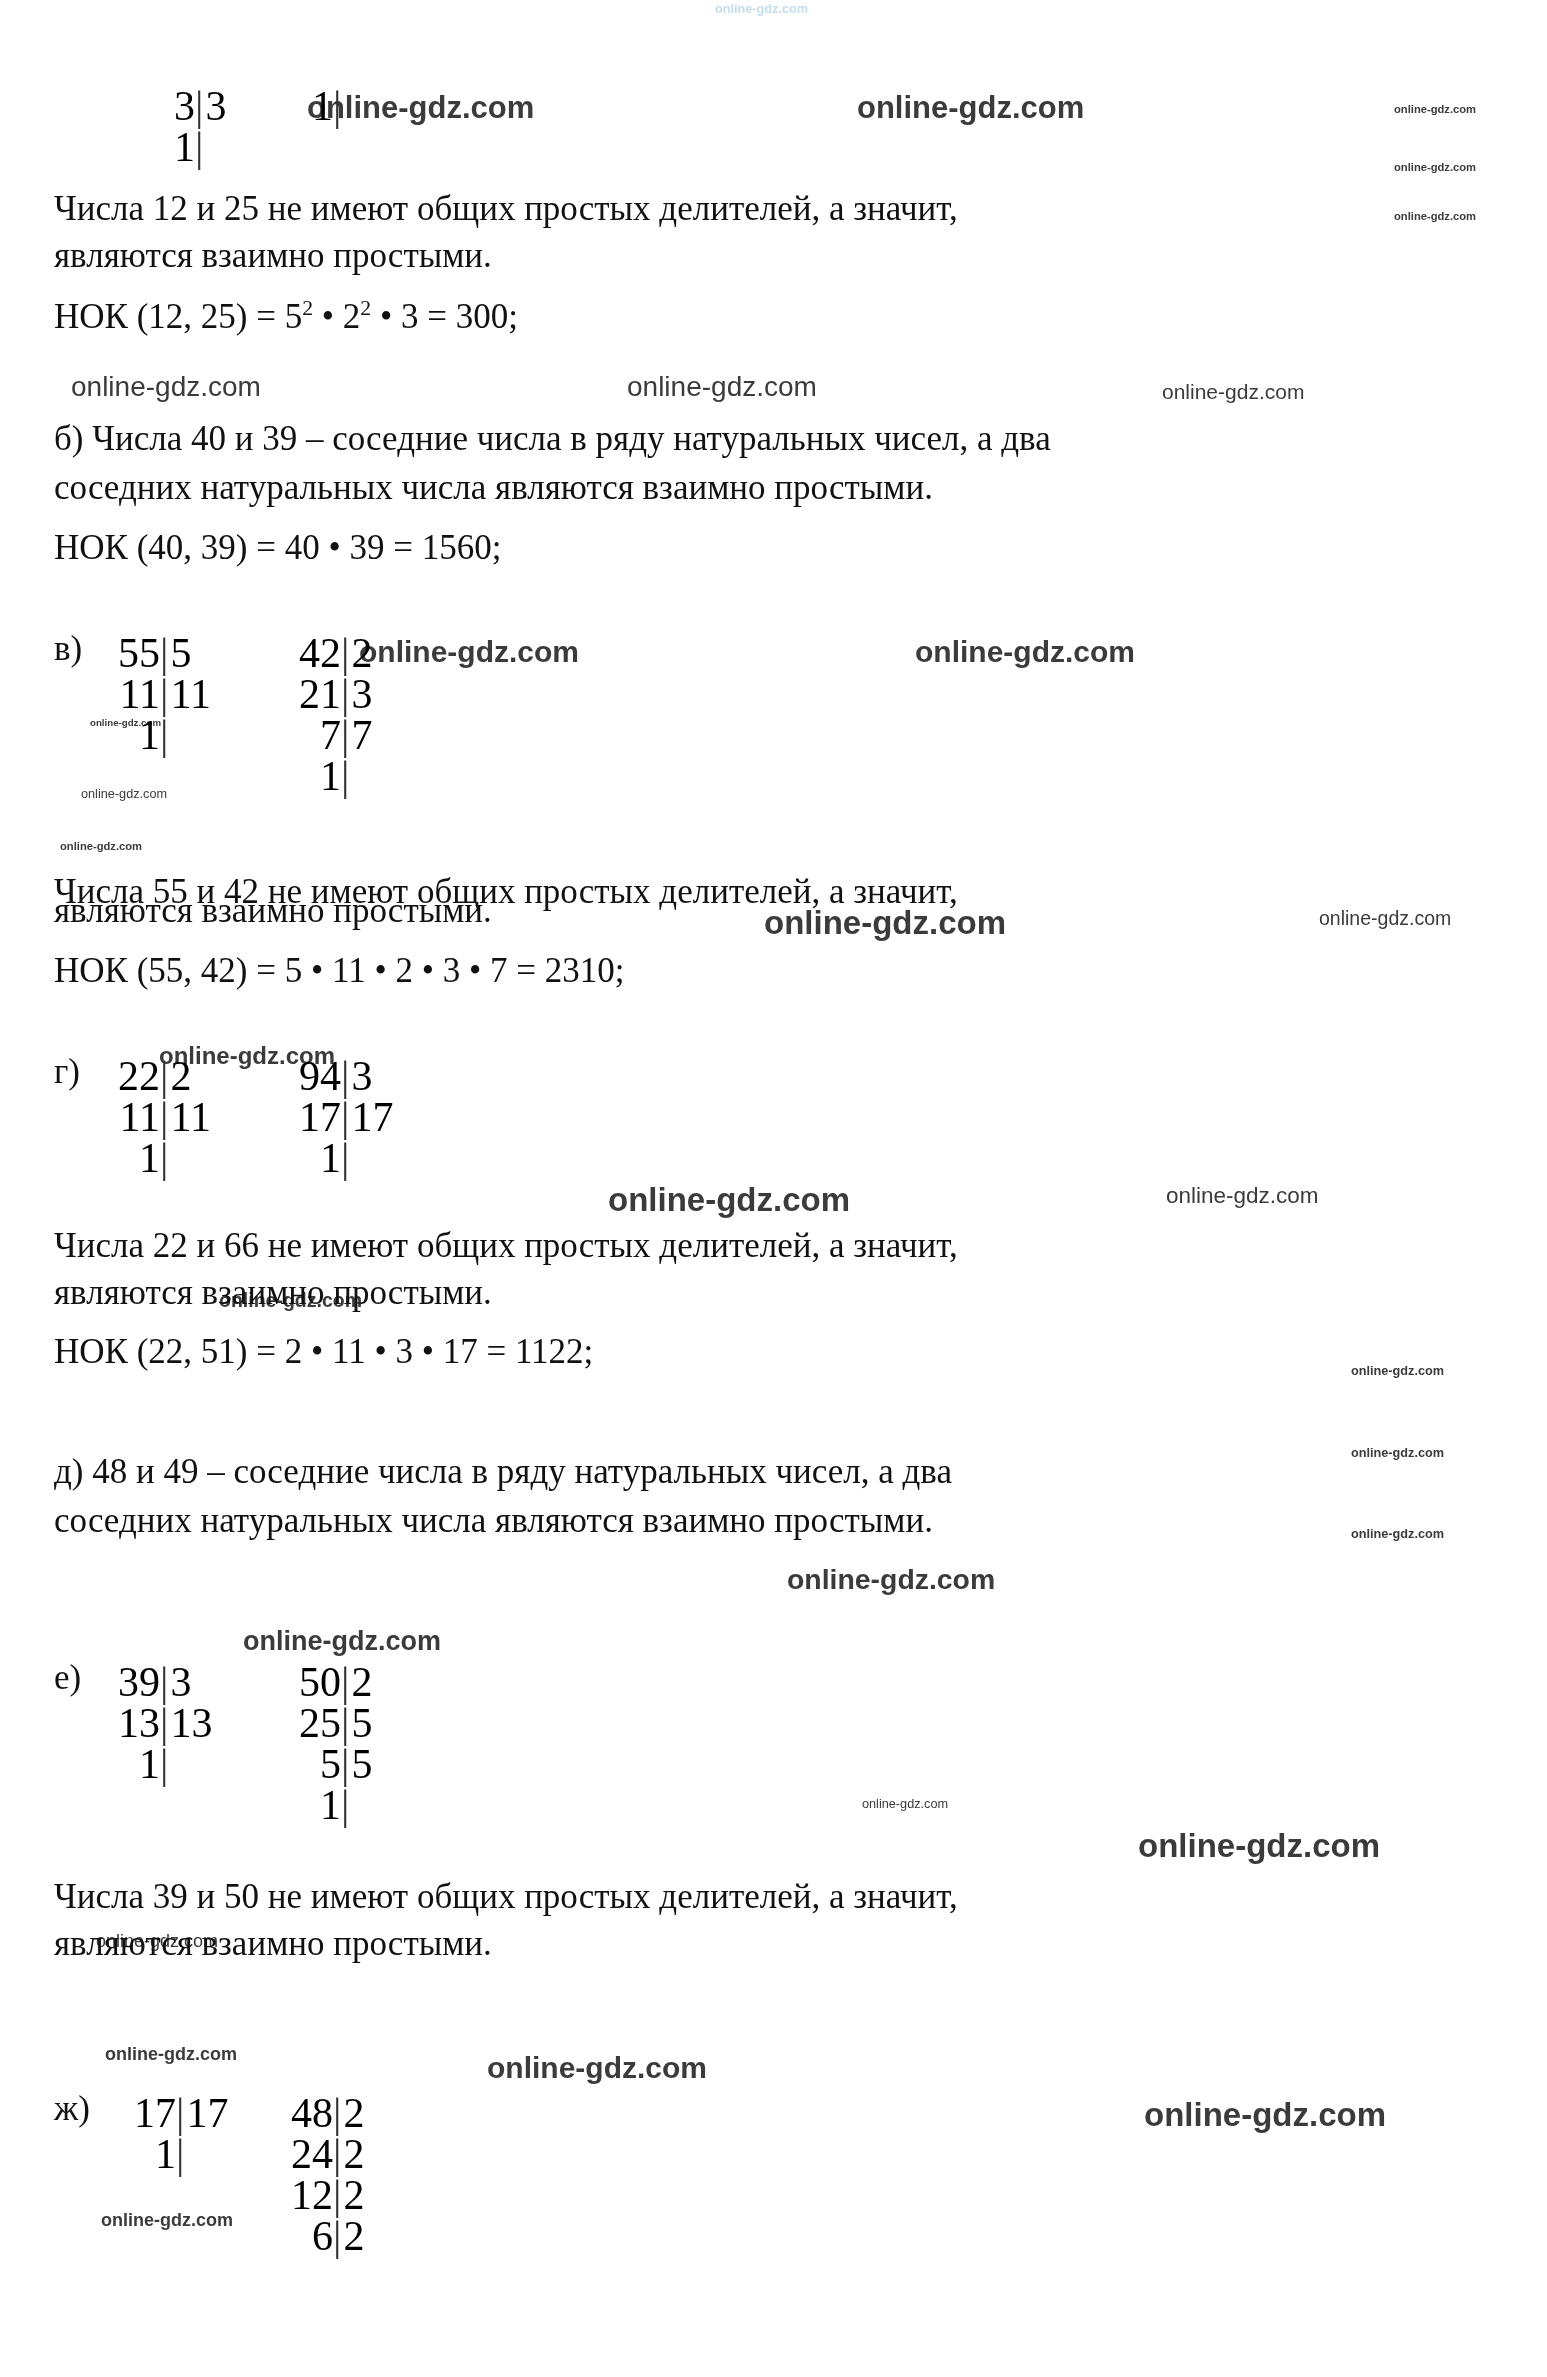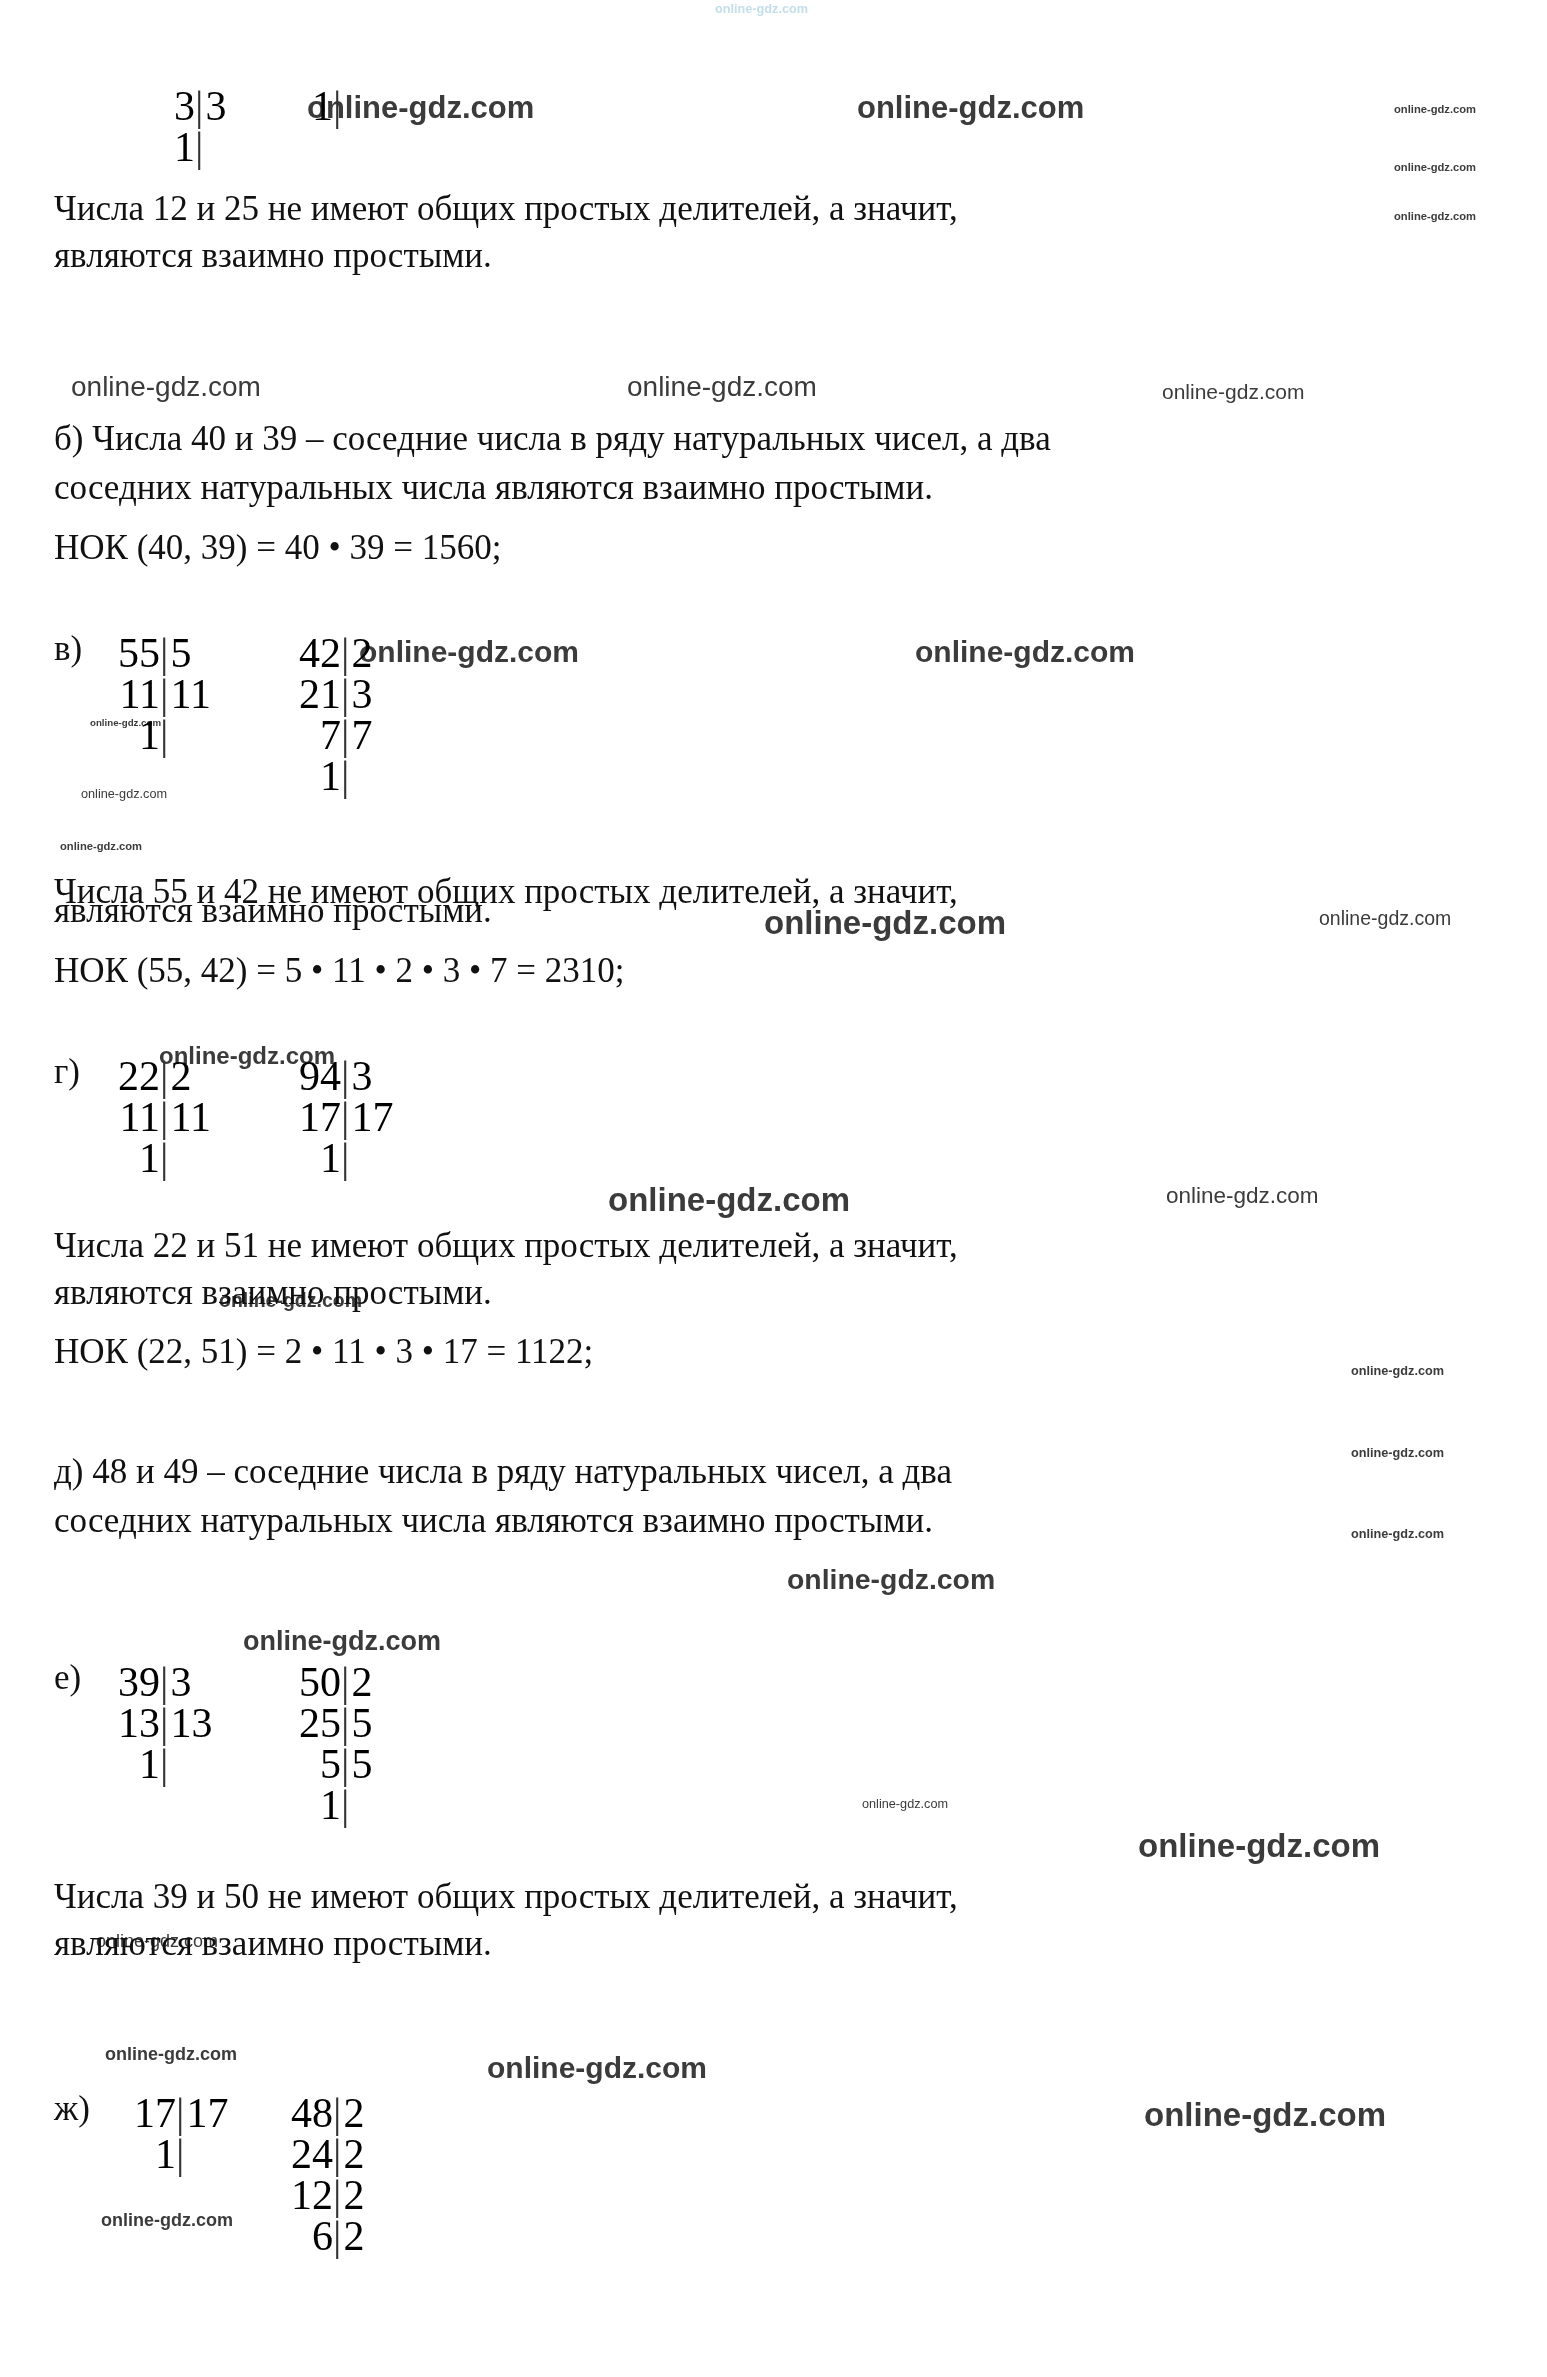--- a/index.html
+++ b/index.html
@@ -116,20 +116,21 @@
   <div class="fact" style="left:131px; top:82px;">
     <span class="row"><span class="left">3</span><span class="bar">|</span><span class="right">3</span></span>
     <span class="row"><span class="left">1</span><span class="bar">|</span><span class="right"></span></span>
   </div>
   <div class="fact" style="left:269px; top:82px;">
     <span class="row"><span class="left">1</span><span class="bar">|</span><span class="right"></span></span>
   </div>
 
   <div class="line" style="left:54px; top:189px;">Числа 12 и 25 не имеют общих простых делителей, а значит,</div>
   <div class="line" style="left:54px; top:236px;">являются взаимно простыми.</div>
+  <div class="line" style="left:54px; top:296px;">НОК (12, 25) = 5<sup>2</sup> • 2<sup>2</sup> • 3 = 300;</div>
 
   <div class="line" style="left:54px; top:419px;">б) Числа 40 и 39 – соседние числа в ряду натуральных чисел, а два</div>
   <div class="line" style="left:54px; top:468px;">соседних натуральных числа являются взаимно простыми.</div>
   <div class="line" style="left:54px; top:528px;">НОК (40, 39) = 40 • 39 = 1560;</div>
 
   <div class="line" style="left:54px; top:629px;">в)</div>
   <div class="fact" style="left:96px; top:629px;">
     <span class="row"><span class="left">55</span><span class="bar">|</span><span class="right">5</span></span>
     <span class="row"><span class="left">11</span><span class="bar">|</span><span class="right">11</span></span>
     <span class="row"><span class="left">1</span><span class="bar">|</span><span class="right"></span></span>
@@ -150,21 +151,21 @@
     <span class="row"><span class="left">22</span><span class="bar">|</span><span class="right">2</span></span>
     <span class="row"><span class="left">11</span><span class="bar">|</span><span class="right">11</span></span>
     <span class="row"><span class="left">1</span><span class="bar">|</span><span class="right"></span></span>
   </div>
   <div class="fact" style="left:277px; top:1052px;">
     <span class="row"><span class="left">94</span><span class="bar">|</span><span class="right">3</span></span>
     <span class="row"><span class="left">17</span><span class="bar">|</span><span class="right">17</span></span>
     <span class="row"><span class="left">1</span><span class="bar">|</span><span class="right"></span></span>
   </div>
 
-  <div class="line" style="left:54px; top:1226px;">Числа 22 и 51 не имеют общих простых делителей, а значит,</div>
+  <div class="line" style="left:54px; top:1226px;">Числа 22 и 66 не имеют общих простых делителей, а значит,</div>
   <div class="line" style="left:54px; top:1273px;">являются взаимно простыми.</div>
   <div class="line" style="left:54px; top:1332px;">НОК (22, 51) = 2 • 11 • 3 • 17 = 1122;</div>
 
   <div class="line" style="left:54px; top:1452px;">д) 48 и 49 – соседние числа в ряду натуральных чисел, а два</div>
   <div class="line" style="left:54px; top:1501px;">соседних натуральных числа являются взаимно простыми.</div>
 
   <div class="line" style="left:54px; top:1658px;">е)</div>
   <div class="fact" style="left:96px; top:1658px;">
     <span class="row"><span class="left">39</span><span class="bar">|</span><span class="right">3</span></span>
     <span class="row"><span class="left">13</span><span class="bar">|</span><span class="right">13</span></span>

